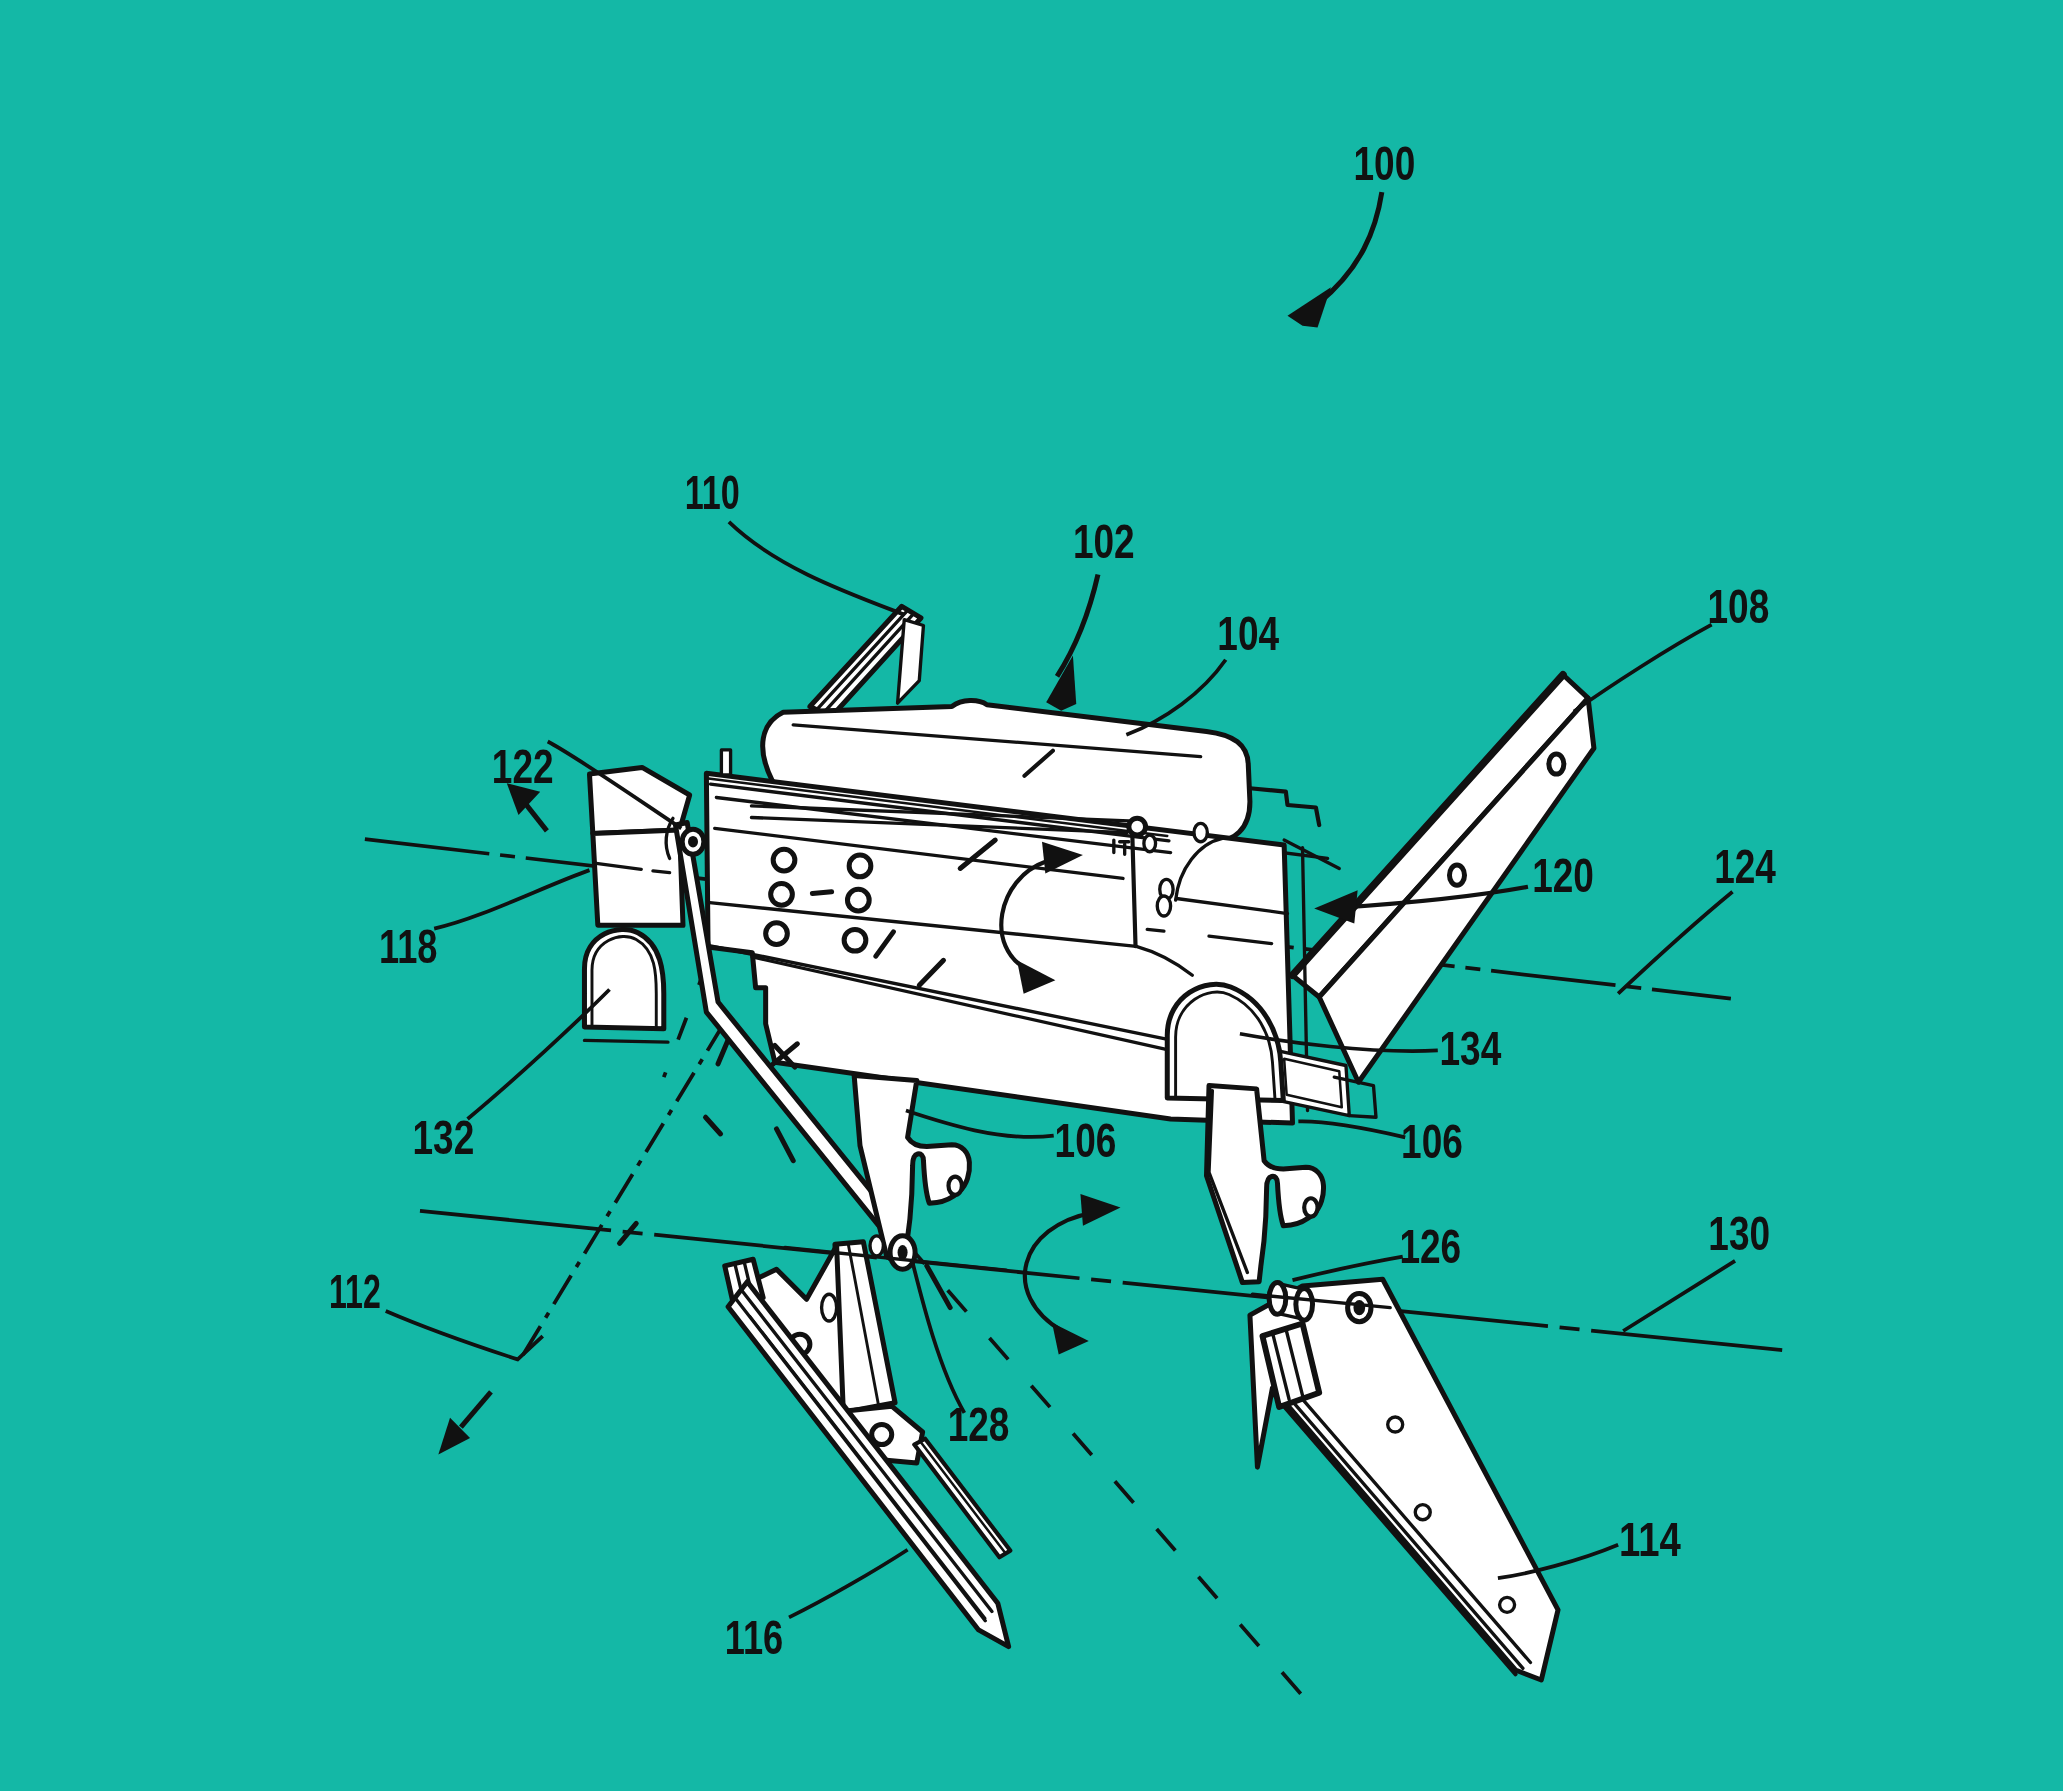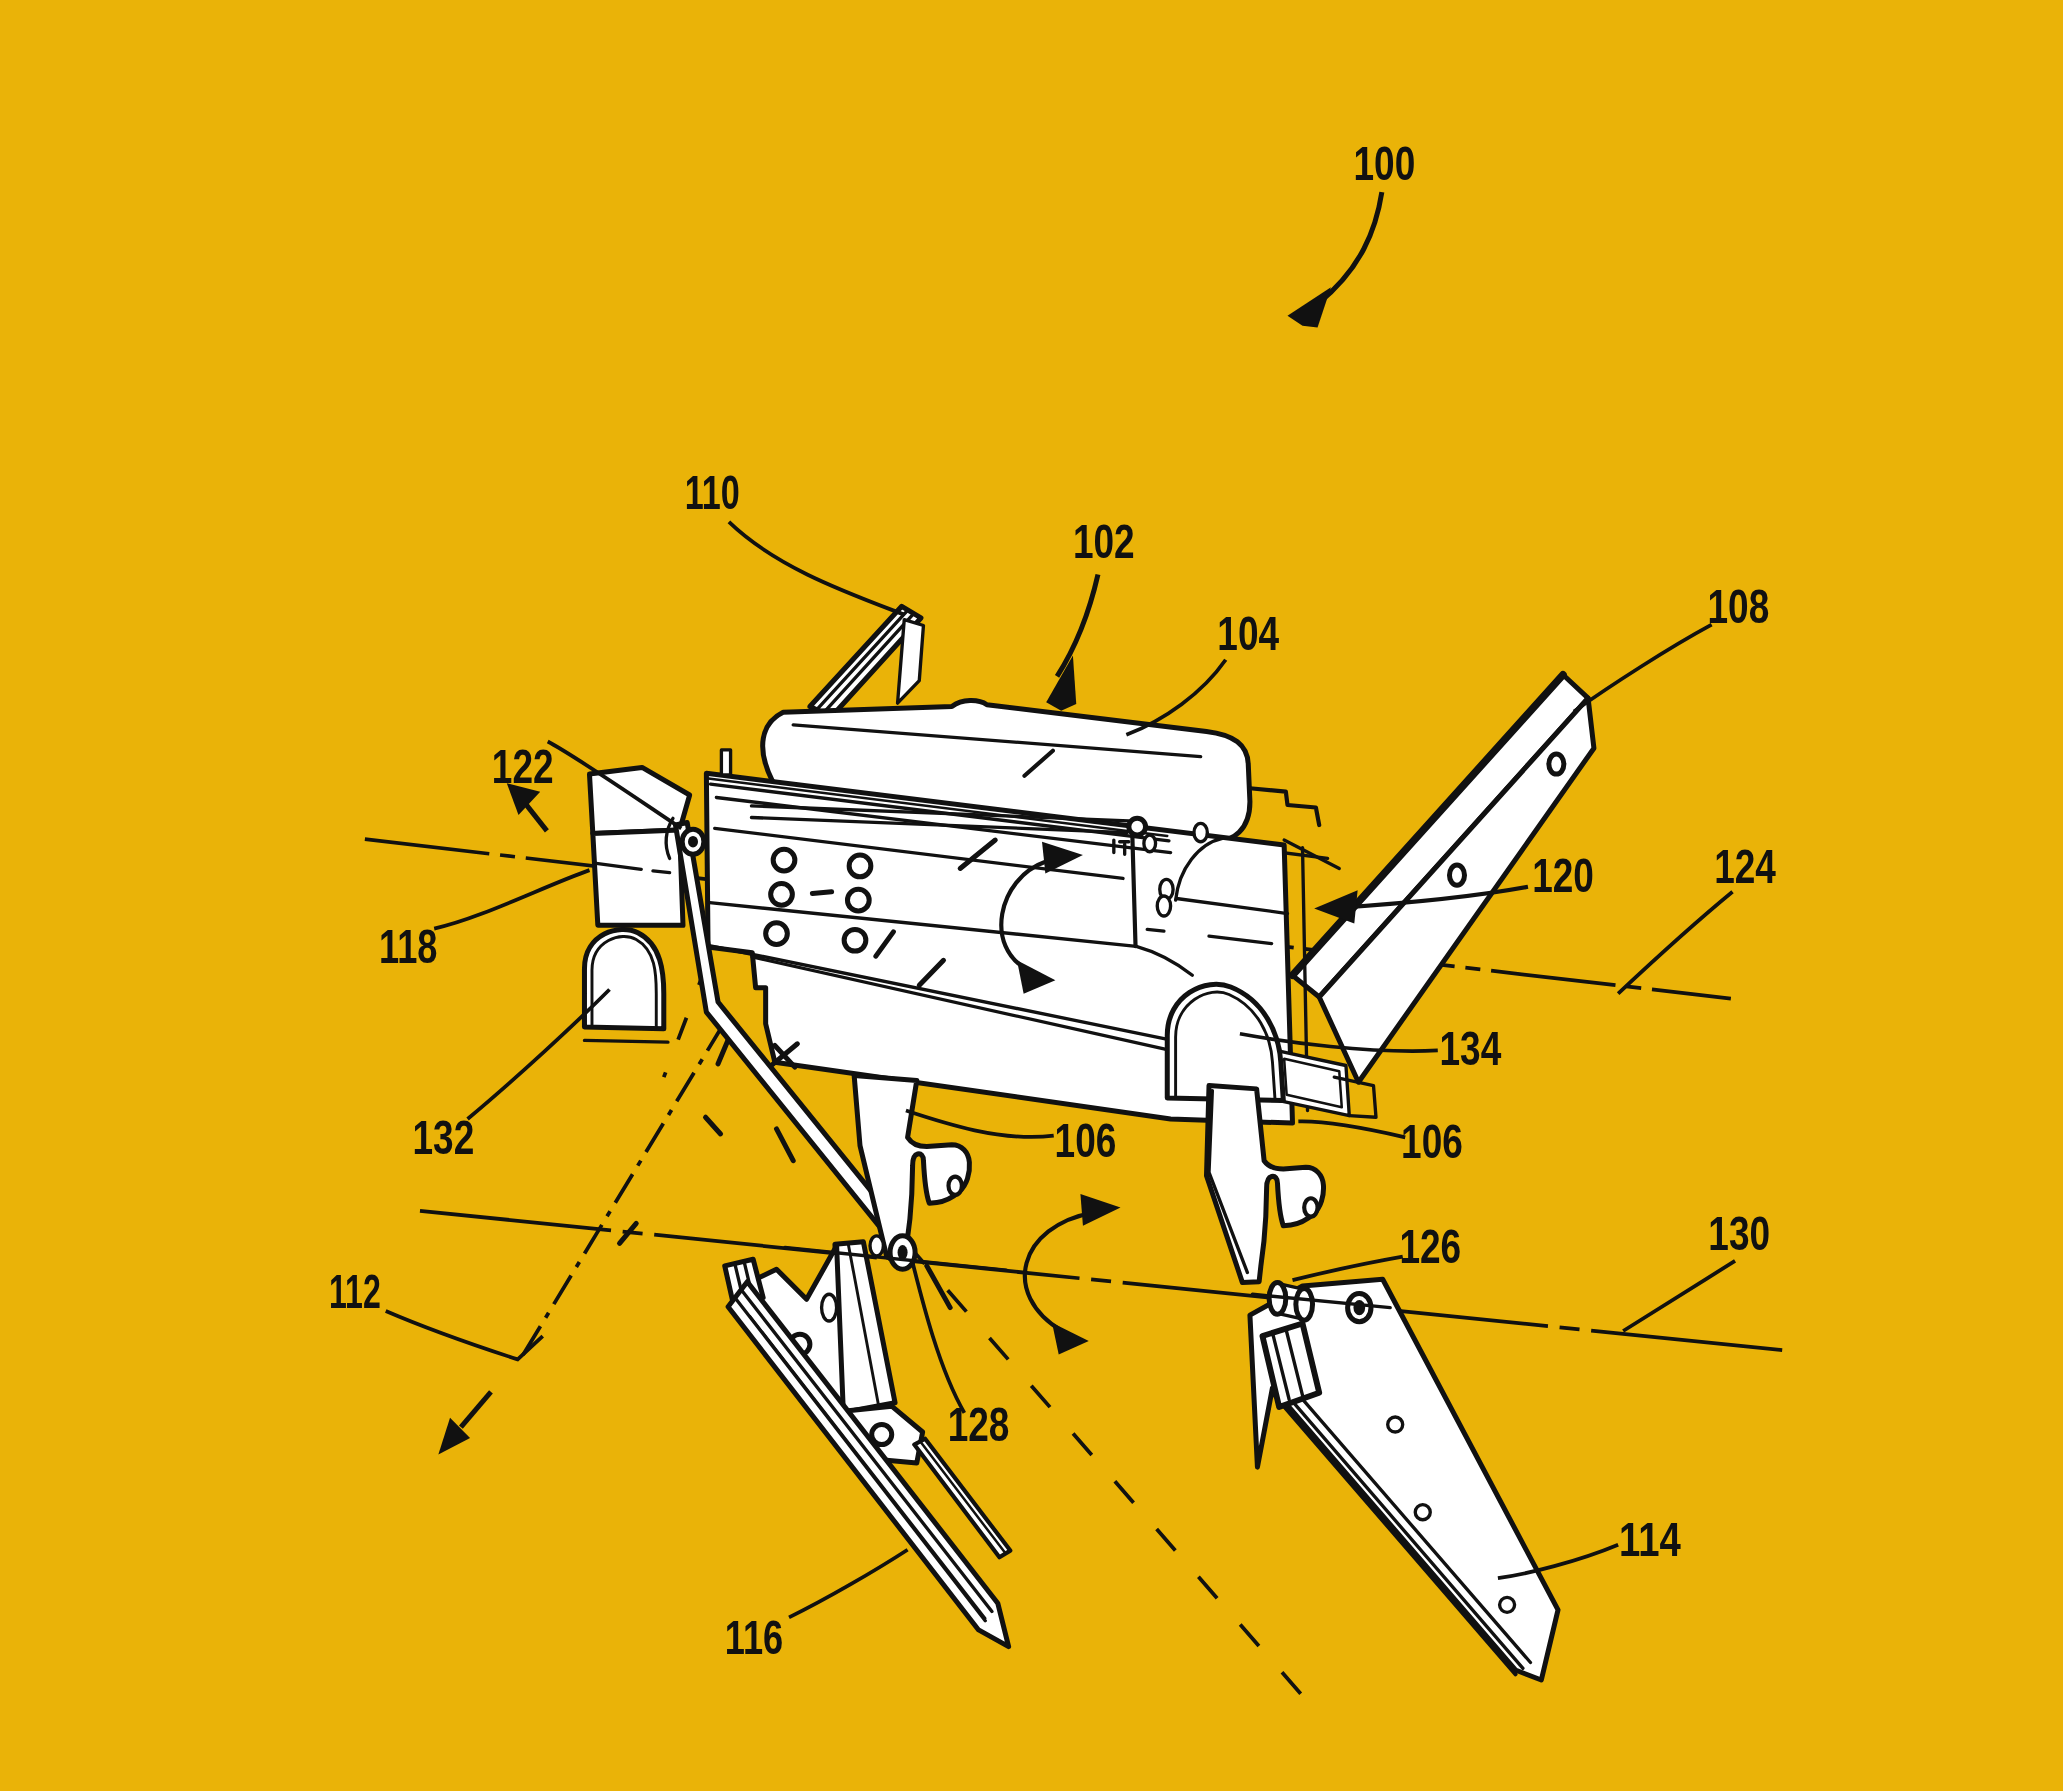--- a/index.html
+++ b/index.html
@@ -1,16 +1,16 @@
 <!DOCTYPE html>
 <html style="font-size:13.4px"><head>
 <meta charset="utf-8">
 <style>
   html,body{margin:0;padding:0;background:#fff;}
-  .page{position:relative;width:2064px;height:1792px;background:#eab308;overflow:hidden;}
+  .page{position:relative;width:2064px;height:1792px;background:#14b8a6;overflow:hidden;}
   svg{position:absolute;left:0;top:0;}
   text{font-family:"Liberation Sans",sans-serif;font-size:58px;font-weight:700;fill:#111;}
 </style>
 </head>
 <body>
 <div class="page">
 <svg width="2064" height="1792" viewBox="0 0 2472 2146">
   <g id="axes" fill="none" stroke="#111" stroke-width="4.5">
 
     <line x1="437" y1="1005" x2="2073" y2="1196" stroke-dasharray="150 13 18 13"></line>

